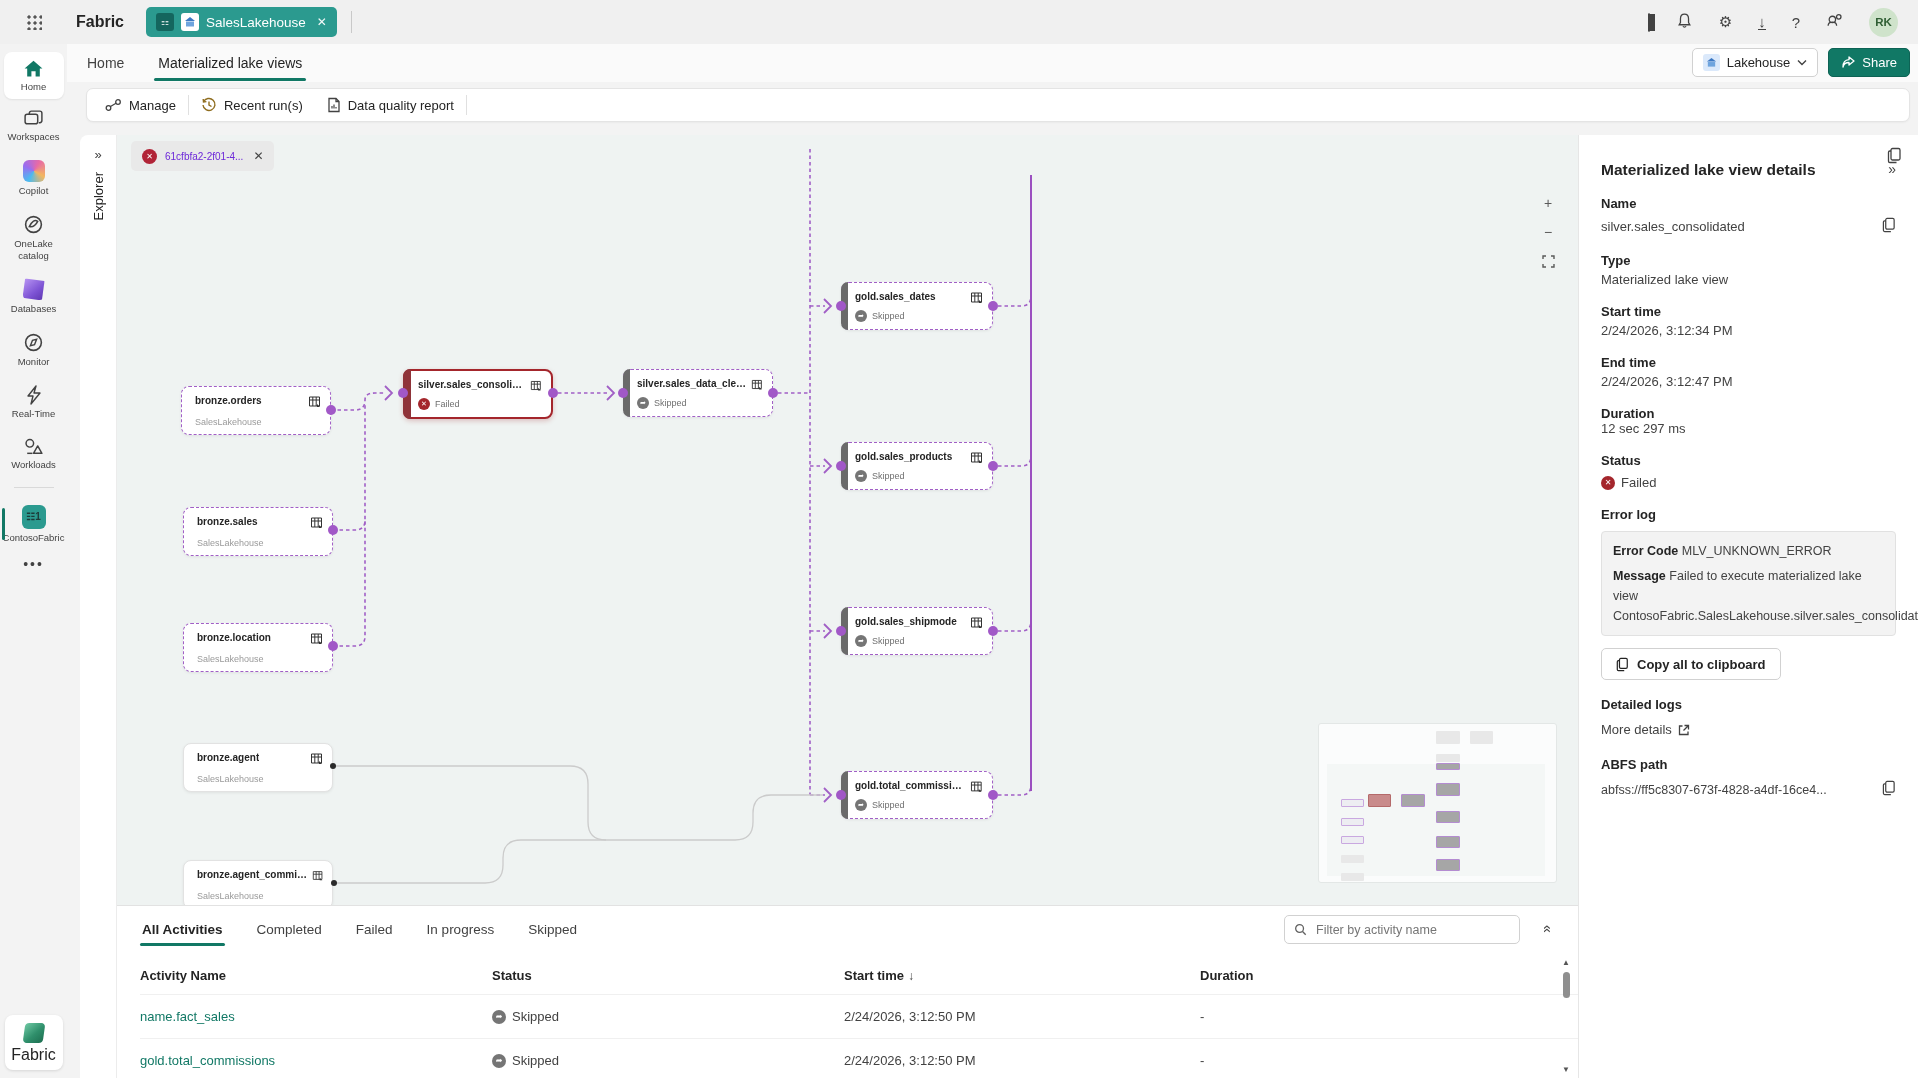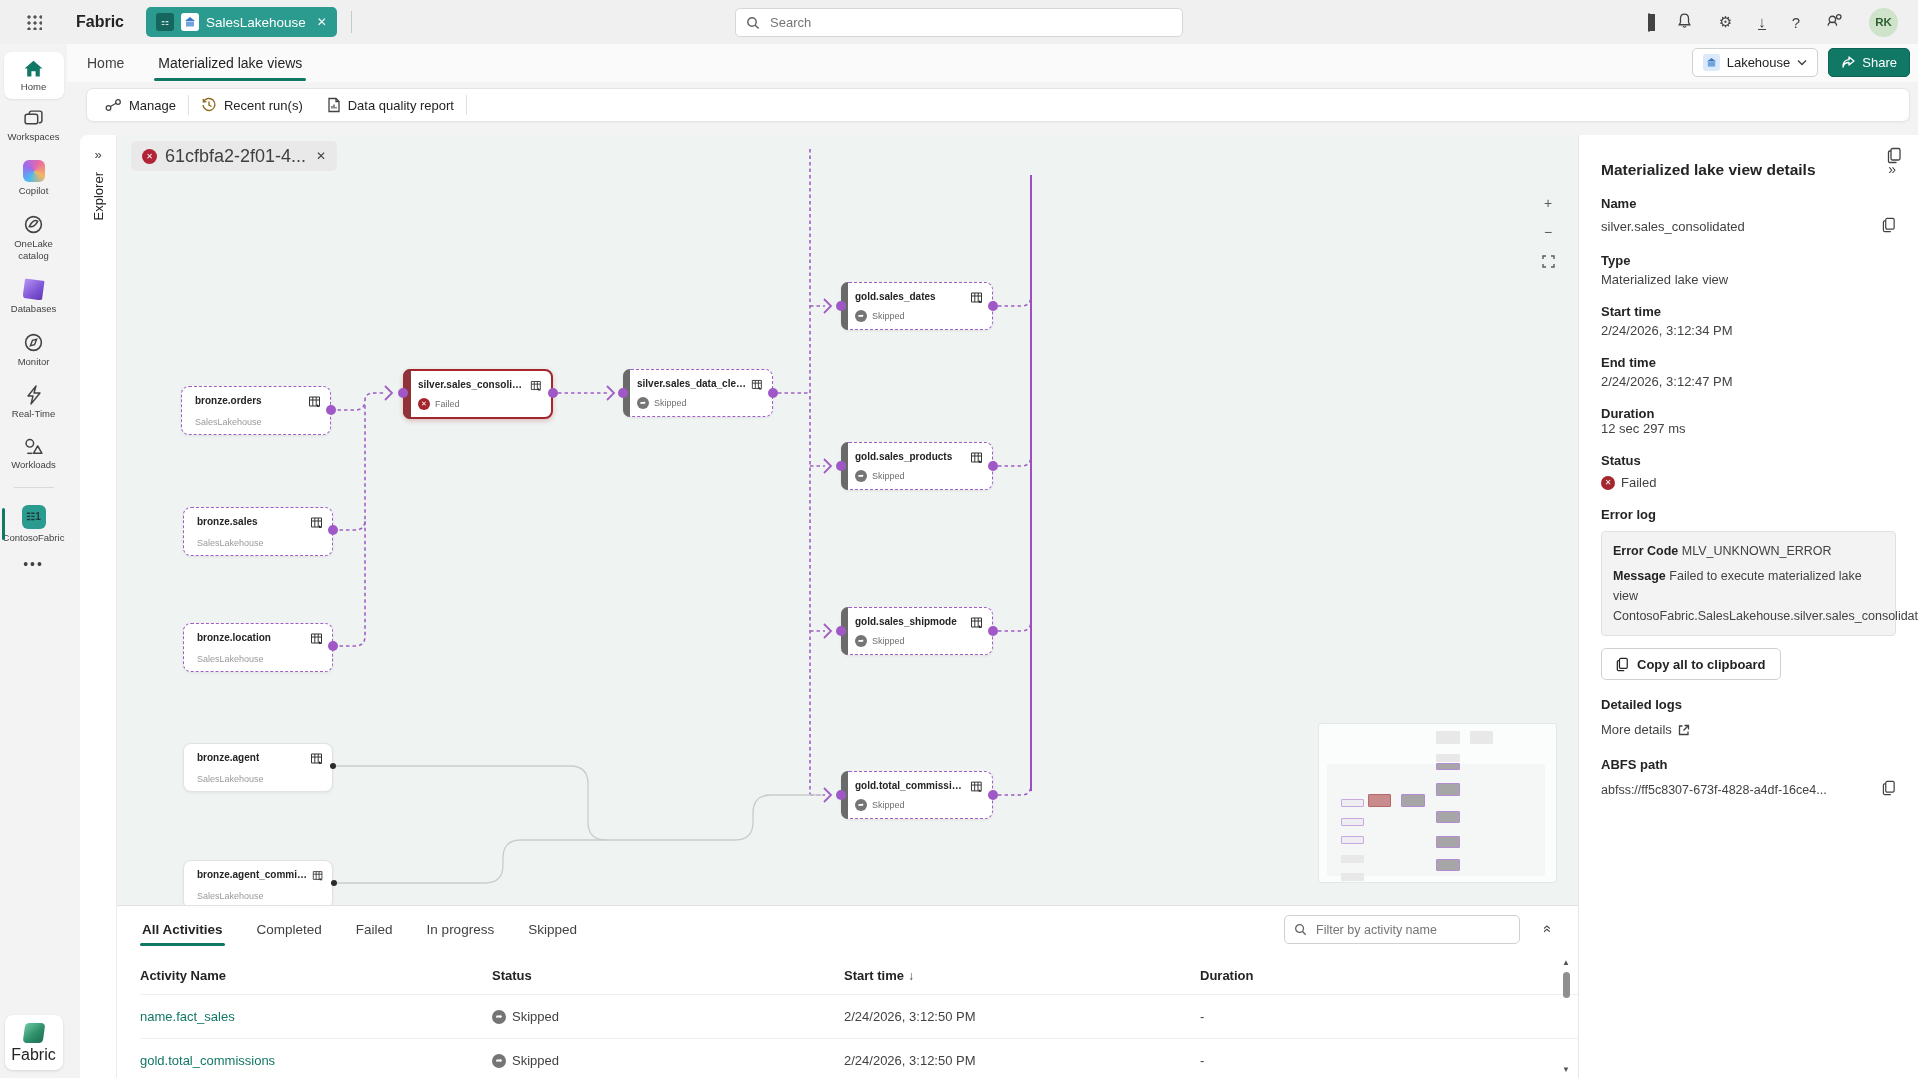--- a/index.html
+++ b/index.html
@@ -56,21 +56,21 @@
   .db-icon{width:22px;height:22px;border-radius:5px;background:linear-gradient(140deg,#b28ef0 10%,#7d53d4 60%,#5b34ad 100%);clip-path:polygon(12% 0,100% 12%,88% 100%,0 88%)}
 
   
   .explorer-strip{position:absolute;left:80px;top:135px;width:37px;height:943px;background:#fff;border-radius:8px 0 0 0;border-right:1px solid #ececec}
   .exp-expand{margin:12px auto 10px;display:block;text-align:center;font-size:13px;color:#424242;cursor:pointer}
   .exp-label{writing-mode:vertical-rl;transform:rotate(180deg);font-size:13px;color:#242424;margin:4px auto;display:block}
 
   .canvas{position:absolute;left:117px;top:135px;width:1461px;height:770px;background:#eff3f2;overflow:hidden}
   .run-tab{position:absolute;left:14px;top:6px;height:30px;background:#e9e9e9;border-radius:5px;display:flex;align-items:center;gap:8px;padding:0 11px;cursor:pointer}
   .run-dot{width:15px;height:15px;border-radius:50%;background:#b12437;color:#fff;font-size:8px;display:flex;align-items:center;justify-content:center}
-  .run-lbl{font-size:18px;color:#404040}
+  .run-lbl{font-size:10px;color:#6d28d9}
   .run-x{font-size:12px;color:#424242;margin-left:2px}
   .zoomctl{position:absolute;left:1421px;top:58px;display:flex;flex-direction:column;gap:9px;align-items:center}
   .zbtn{width:20px;height:20px;color:#5a5a5a;font-size:14px;display:flex;align-items:center;justify-content:center;cursor:pointer}
 
   svg.edges{position:absolute;left:0;top:0;z-index:3;pointer-events:none}
   .pe{stroke:#a15fc6;stroke-width:1.6;fill:none;stroke-dasharray:3.5 3}
   .ps{stroke:#9b4fc0;stroke-width:2;fill:none}
   .pc{stroke:#a15fc6;stroke-width:1.8;fill:none}
   .ge{stroke:#cbcbcb;stroke-width:1.3;fill:none}
 
@@ -145,29 +145,20 @@
     <span class="mini-lh">
       <svg width="12" height="12" viewBox="0 0 12 12">
           <path d="M6 1 L11 5 H1 Z" fill="#3b78c3"></path>
           <rect x="2" y="5.5" width="8" height="5" fill="#6ea4de"></rect>
         </svg>
     </span>
     <span class="lbl">SalesLakehouse</span>
     <span class="x">✕</span>
   </div>
   <div class="tab-divider"></div>
-  <div class="searchbox">
-    <span class="ico">
-      <svg width="14" height="14" viewBox="0 0 14 14">
-          <circle cx="6" cy="6" r="4.2" fill="none" stroke="#616161" stroke-width="1.4"></circle>
-          <line x1="9.2" y1="9.2" x2="12.6" y2="12.6" stroke="#616161" stroke-width="1.4"></line>
-        </svg>
-    </span>
-    <input placeholder="Search" style="">
-  </div>
   <div class="top-icons">
     <span class="tico"><span class="panel-toggle"></span></span>
     <span class="tico">
       <svg width="17" height="17" viewBox="0 0 16 16">
           <path d="M8 2 C5.6 2 4.2 3.9 4.2 6.3 V10 L3 12 H13 L11.8 10 V6.3 C11.8 3.9 10.4 2 8 2 Z" fill="none" stroke="#424242" stroke-width="1.2"></path>
           <path d="M6.6 13.3 a1.5 1.5 0 0 0 2.8 0" fill="none" stroke="#424242" stroke-width="1.2"></path>
         </svg>
     </span>
     <span class="tico">⚙</span>
     <span class="tico dl">↓</span>

